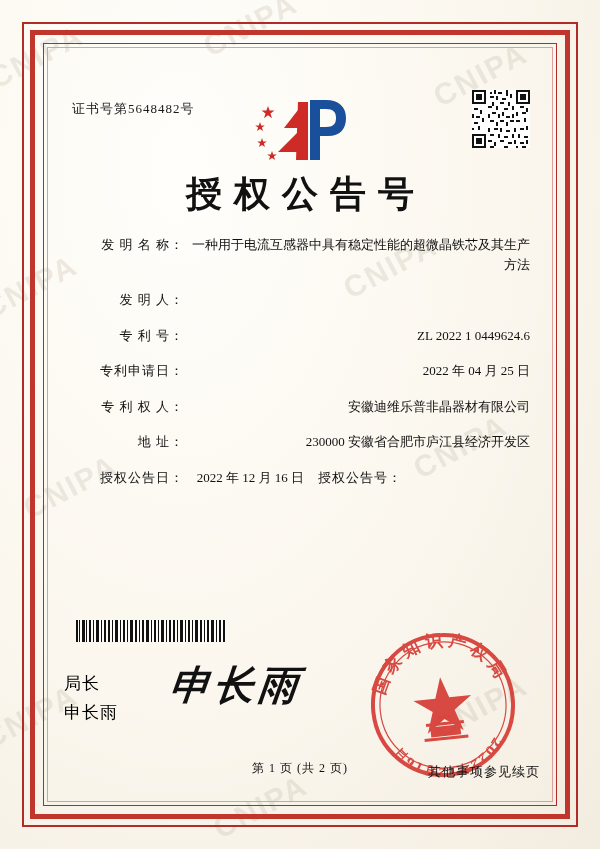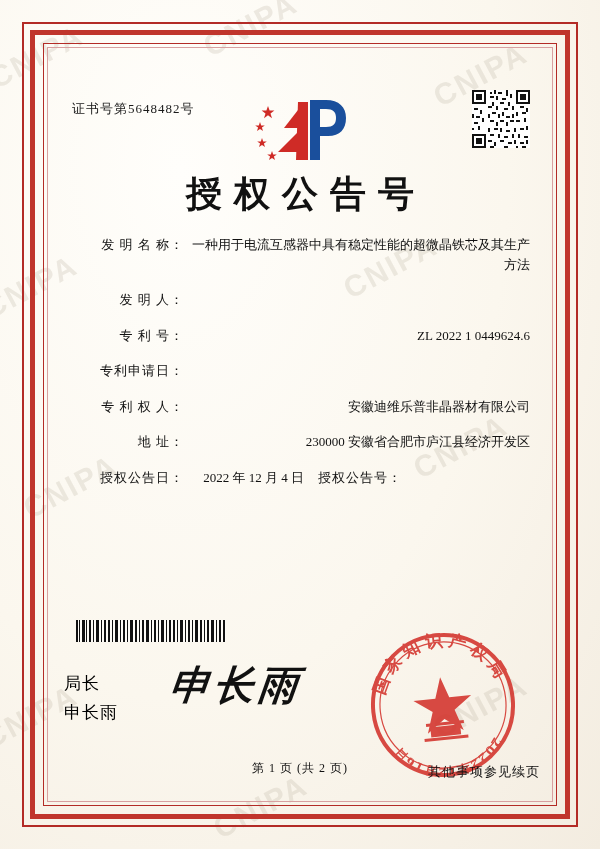--- a/index.html
+++ b/index.html
@@ -303,39 +303,40 @@
 
       <div class="field">
         <span class="flabel">专 利 号</span>
         <span class="fcolon">：</span>
         <span class="fvalue">ZL 2022 1 0449624.6</span>
       </div>
 
       <div class="field">
         <span class="flabel">专利申请日</span>
         <span class="fcolon">：</span>
+        <span class="fvalue">2022 年 04 月 25 日</span>
       </div>
 
       <div class="field">
         <span class="flabel">专 利 权 人</span>
         <span class="fcolon">：</span>
         <span class="fvalue">安徽迪维乐普非晶器材有限公司</span>
       </div>
 
       <div class="field">
         <span class="flabel">地        址</span>
         <span class="fcolon">：</span>
         <span class="fvalue">230000 安徽省合肥市庐江县经济开发区</span>
       </div>
 
       <div class="field-inline">
         <span class="half half-left" style="flex:0 0 50%;">
           <span class="flabel">授权公告日</span>
           <span class="fcolon">：</span>
-          <span class="fvalue">2022 年 12 月 4 日</span>
+          <span class="fvalue">2022 年 12 月 16 日</span>
         </span>
         <span class="half half2">
           <span class="flabel">授权公告号</span>
           <span class="fcolon">：</span>
         </span>
       </div>
 
     </div>
 
 

